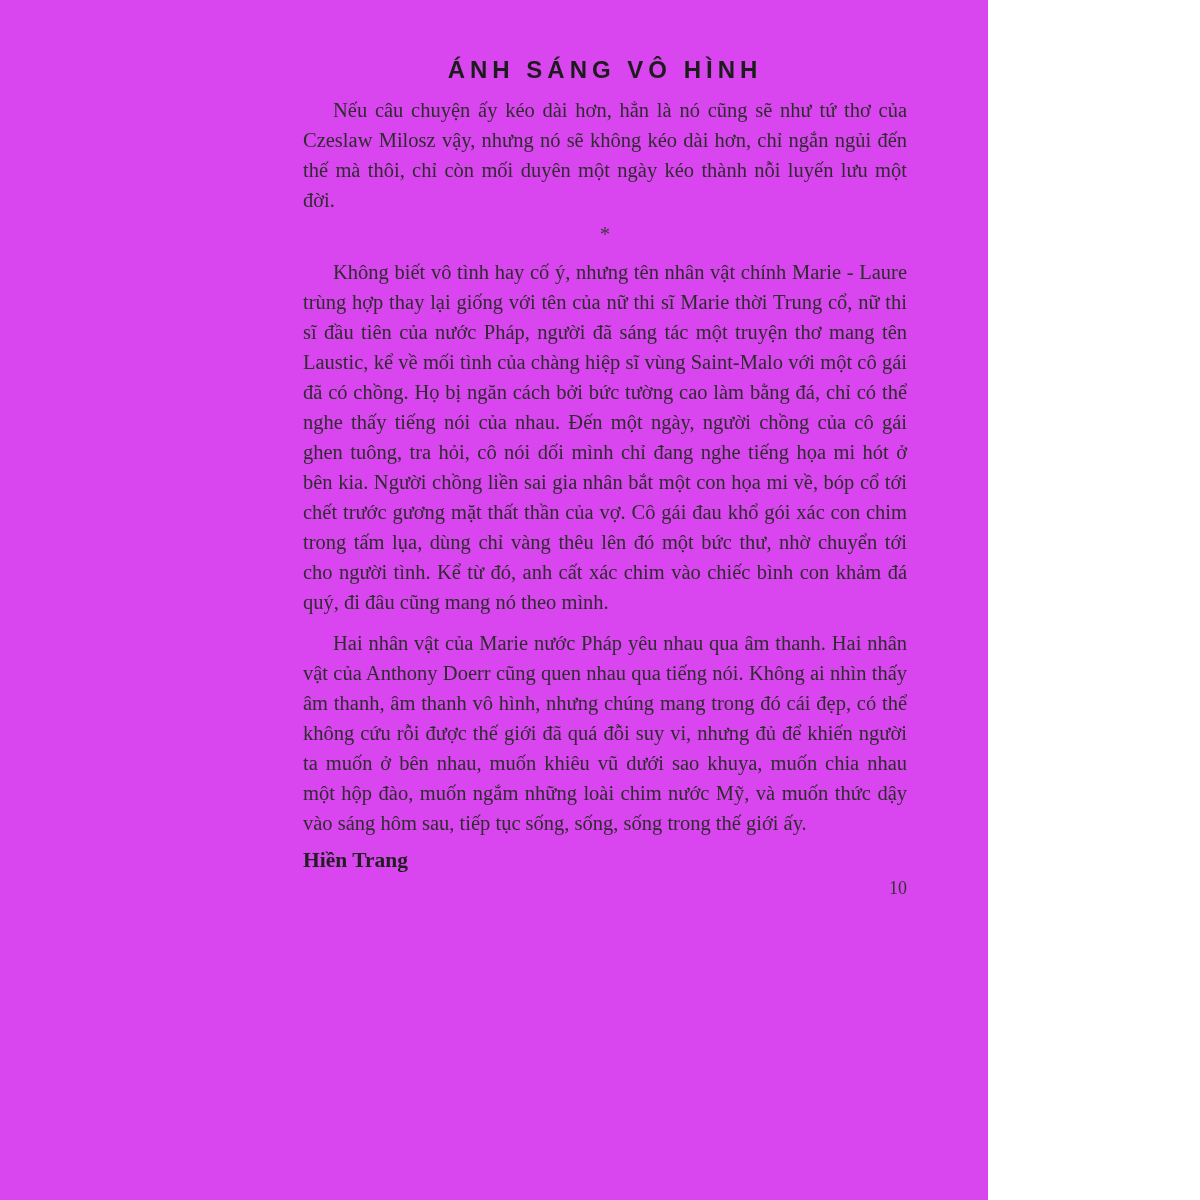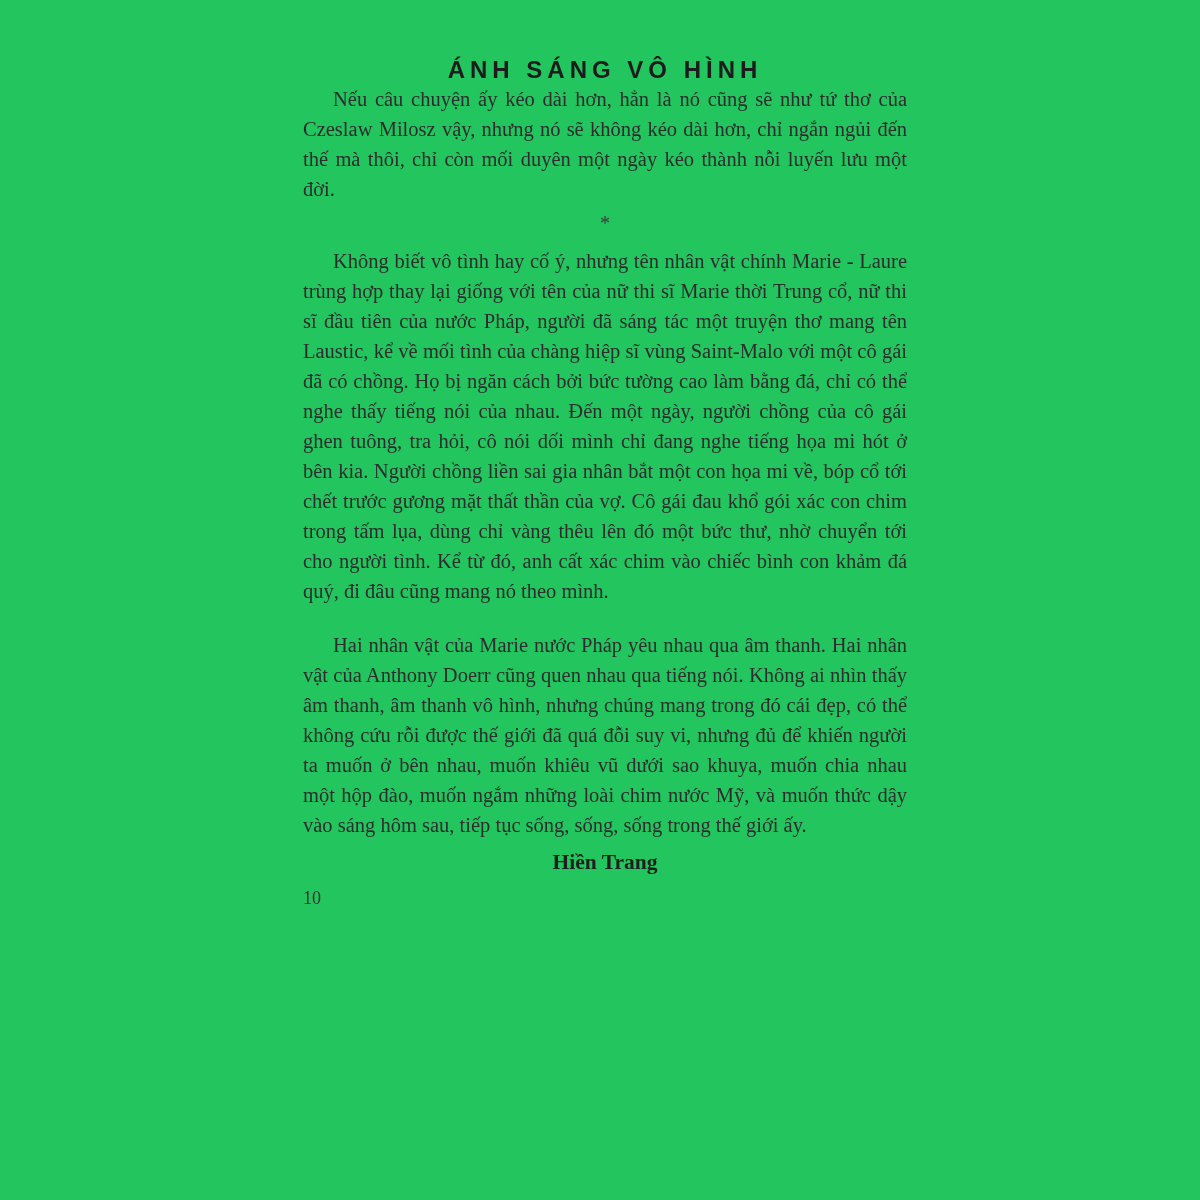--- a/index.html
+++ b/index.html
@@ -2,23 +2,23 @@
 <html><head>
 <meta charset="utf-8">
 <style>
   html, body {
     margin: 0;
     padding: 0;
     background: #ffffff;
   }
   .page {
     position: relative;
-    width: 1200px;
+    width: 988px;
     height: 1200px;
-    background: #22c55e;
+    background: #d946ef;
     overflow: hidden;
     font-family: "Liberation Serif", serif;
     color: #2d2d2d;
   }
   .content {
     position: absolute;
     left: 303px;
     top: 0;
     width: 604px;
   }
@@ -45,43 +45,44 @@
   }
   .para {
     margin: 0;
     font-size: 20.5px;
     line-height: 30px;
     text-align: justify;
     text-indent: 30px;
     color: #2d2d2d;
   }
   .para-gap {
-    margin-top: 24px;
+    margin-top: 11px;
   }
   .first-para {
+    margin-top: 11px;
   }
   .separator {
     height: 30px;
     margin: 4px 0 8px 0;
     text-align: center;
     font-size: 20px;
     line-height: 30px;
     color: #3a3a3a;
   }
   .author {
     margin-top: 9px;
-    text-align: center;
+    text-align: left;
     font-weight: 700;
     font-size: 21.5px;
     line-height: 26px;
     color: #1f1f1f;
   }
   .page-number {
-    margin-top: 12px;
-    text-align: left;
+    margin-top: 4px;
+    text-align: right;
     font-size: 18px;
     line-height: 22px;
     color: #333333;
   }
 </style>
 </head>
 <body>
 
 <div class="page">
   <div class="content">

